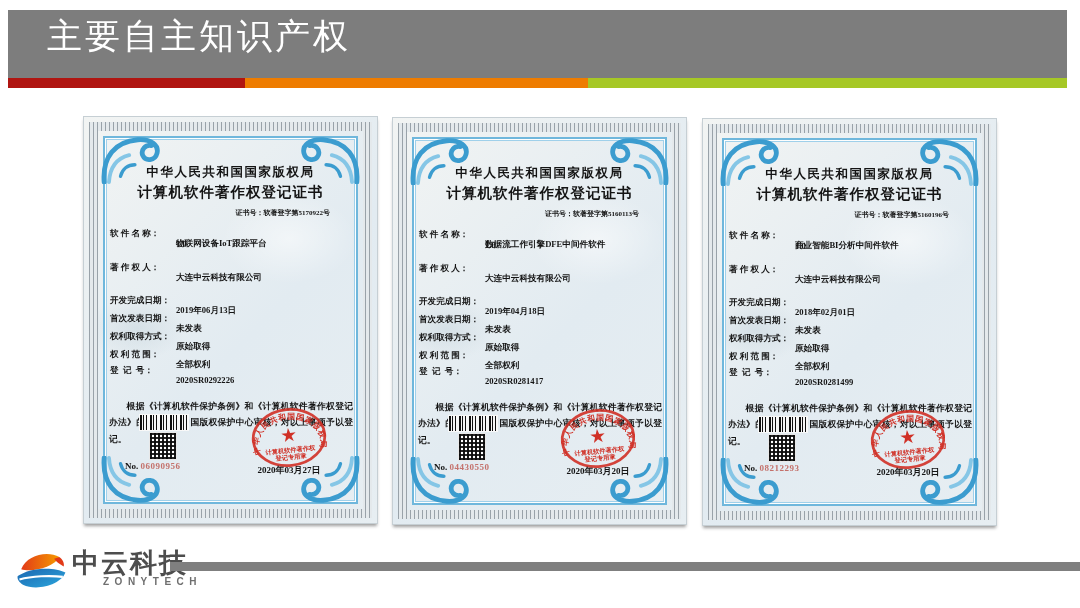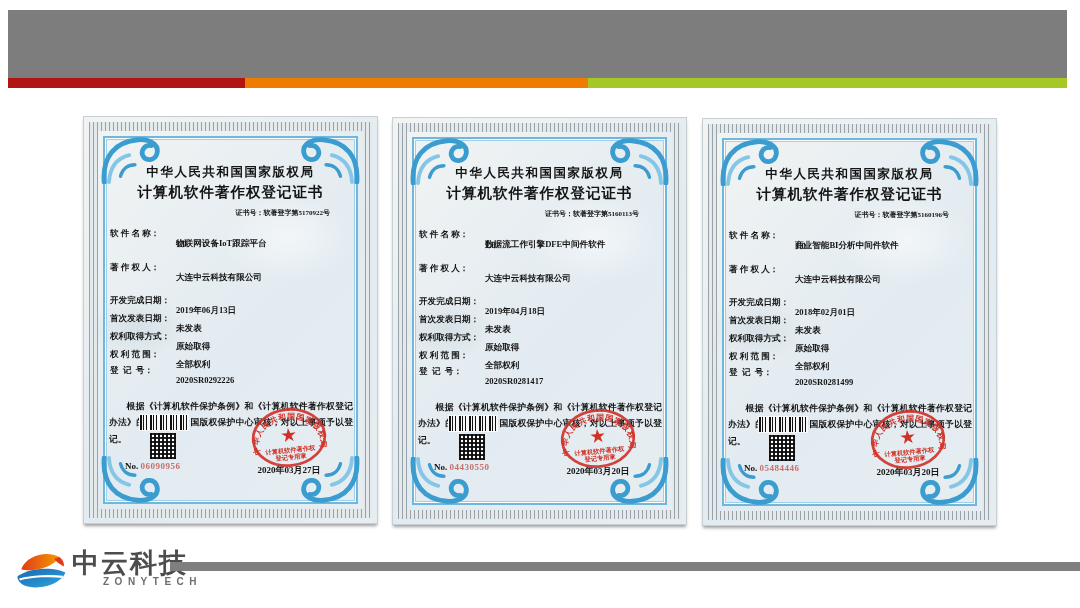--- a/index.html
+++ b/index.html
@@ -71,20 +71,21 @@
   .brand-sub{position:absolute;left:77px;top:576px;font-size:10px;font-weight:700;
              letter-spacing:5.5px;color:#6f6f6f;margin-left:26px;}
   .footer-divider{position:absolute;left:170px;top:562px;width:910px;height:9px;background:#7f7f7f;}
 </style>
 </head>
 <body>
 
 <div class="slide">
 
   <div class="header-bar"></div>
+  <div class="slide-title">主要自主知识产权</div>
   <div class="accent-stripe">
     <div class="seg-red"></div>
     <div class="seg-orange"></div>
     <div class="seg-green"></div>
   </div>
 
   <div id="certs">
   <div class="cert c1">
     <div class="meander"></div>
     <div class="blueframe"></div>
@@ -308,21 +309,21 @@
     <div class="txt row" style="top:238px">
       <span class="lbl">登  记  号：</span>
       <span class="val">2020SR0281499</span>
     </div>
 
     <div class="txt statement">根据《计算机软件保护条例》和《计算机软件著作权登记办法》的规定，经中国版权保护中心审核，对以上事项予以登记。</div>
 
     <div class="barcode"></div>
     <div class="qr"></div>
     <div class="txt serial">
-      <span>No.</span>&nbsp;<span class="num">05484446</span>
+      <span>No.</span>&nbsp;<span class="num">08212293</span>
     </div>
 
     <svg class="seal" viewBox="0 0 100 78">
       <ellipse cx="50" cy="39" rx="46" ry="36" fill="none" stroke="#d03026" stroke-width="3.5" opacity="0.9"></ellipse>
       <path id="sealArc" d="M 12,56 A 40 31 0 1 1 88,56" fill="none"></path>
       <text font-size="10" fill="#d03026" font-weight="bold" letter-spacing="1">
         <textPath href="#sealArc">中华人民共和国国家版权局</textPath>
       </text>
       <text x="50" y="44" text-anchor="middle" font-size="24" fill="#d03026">★</text>
       <text x="50" y="58" text-anchor="middle" font-size="8" fill="#d03026" font-weight="bold">计算机软件著作权</text>

